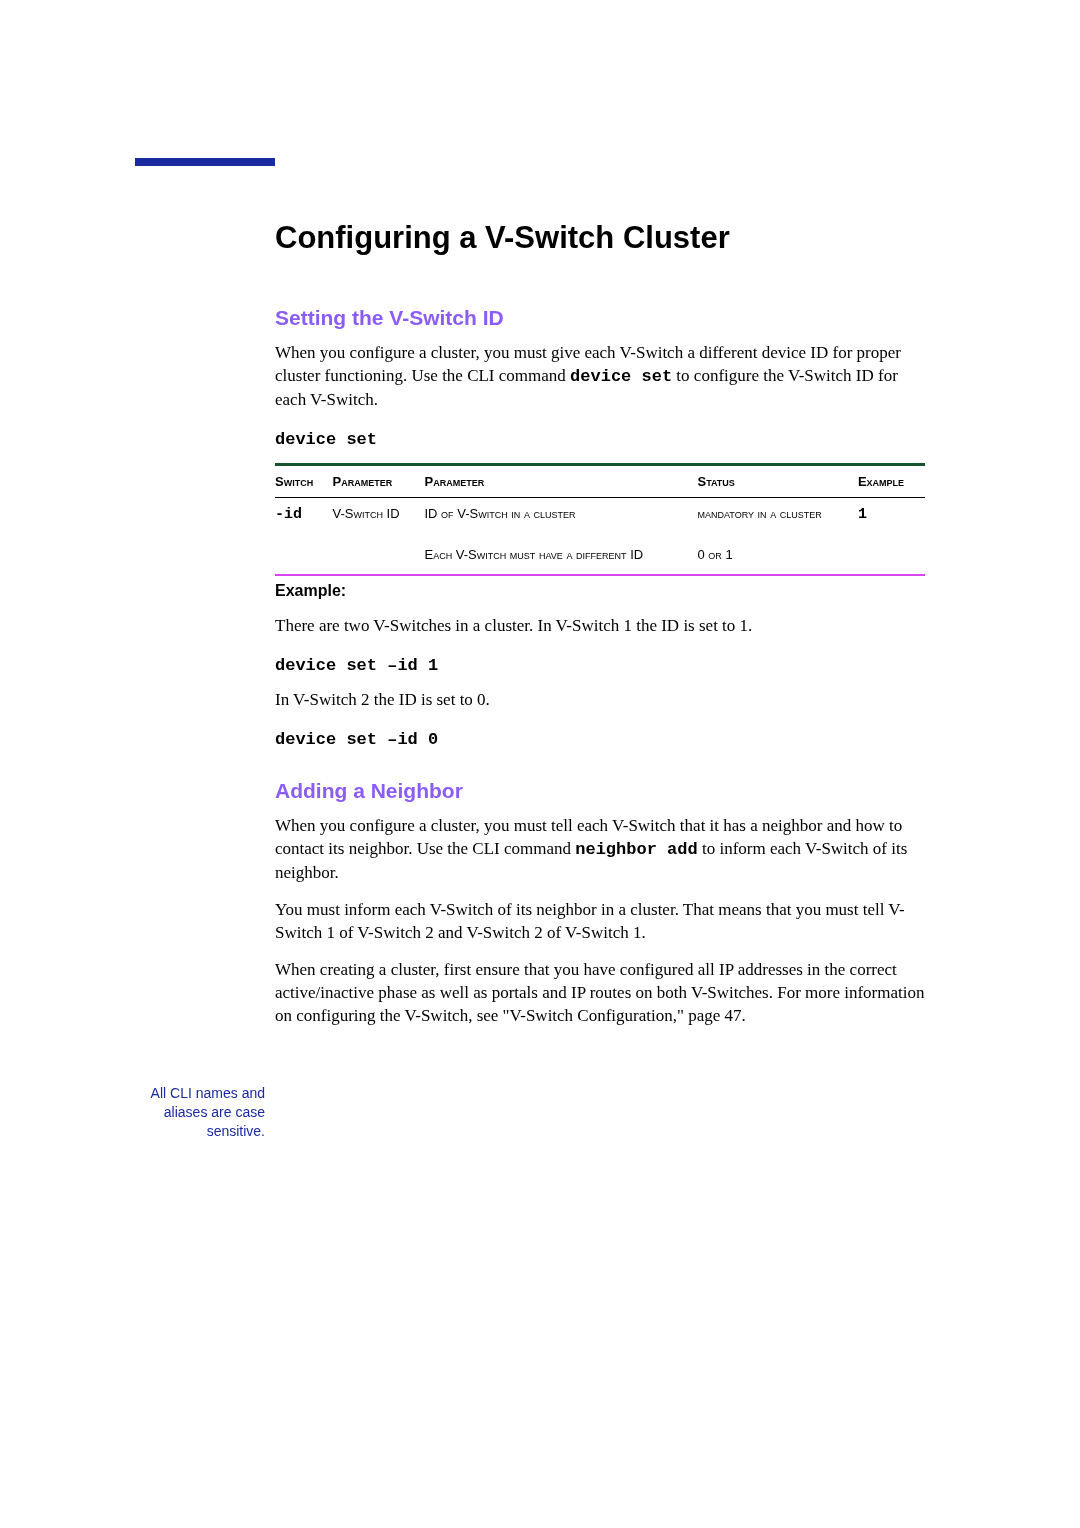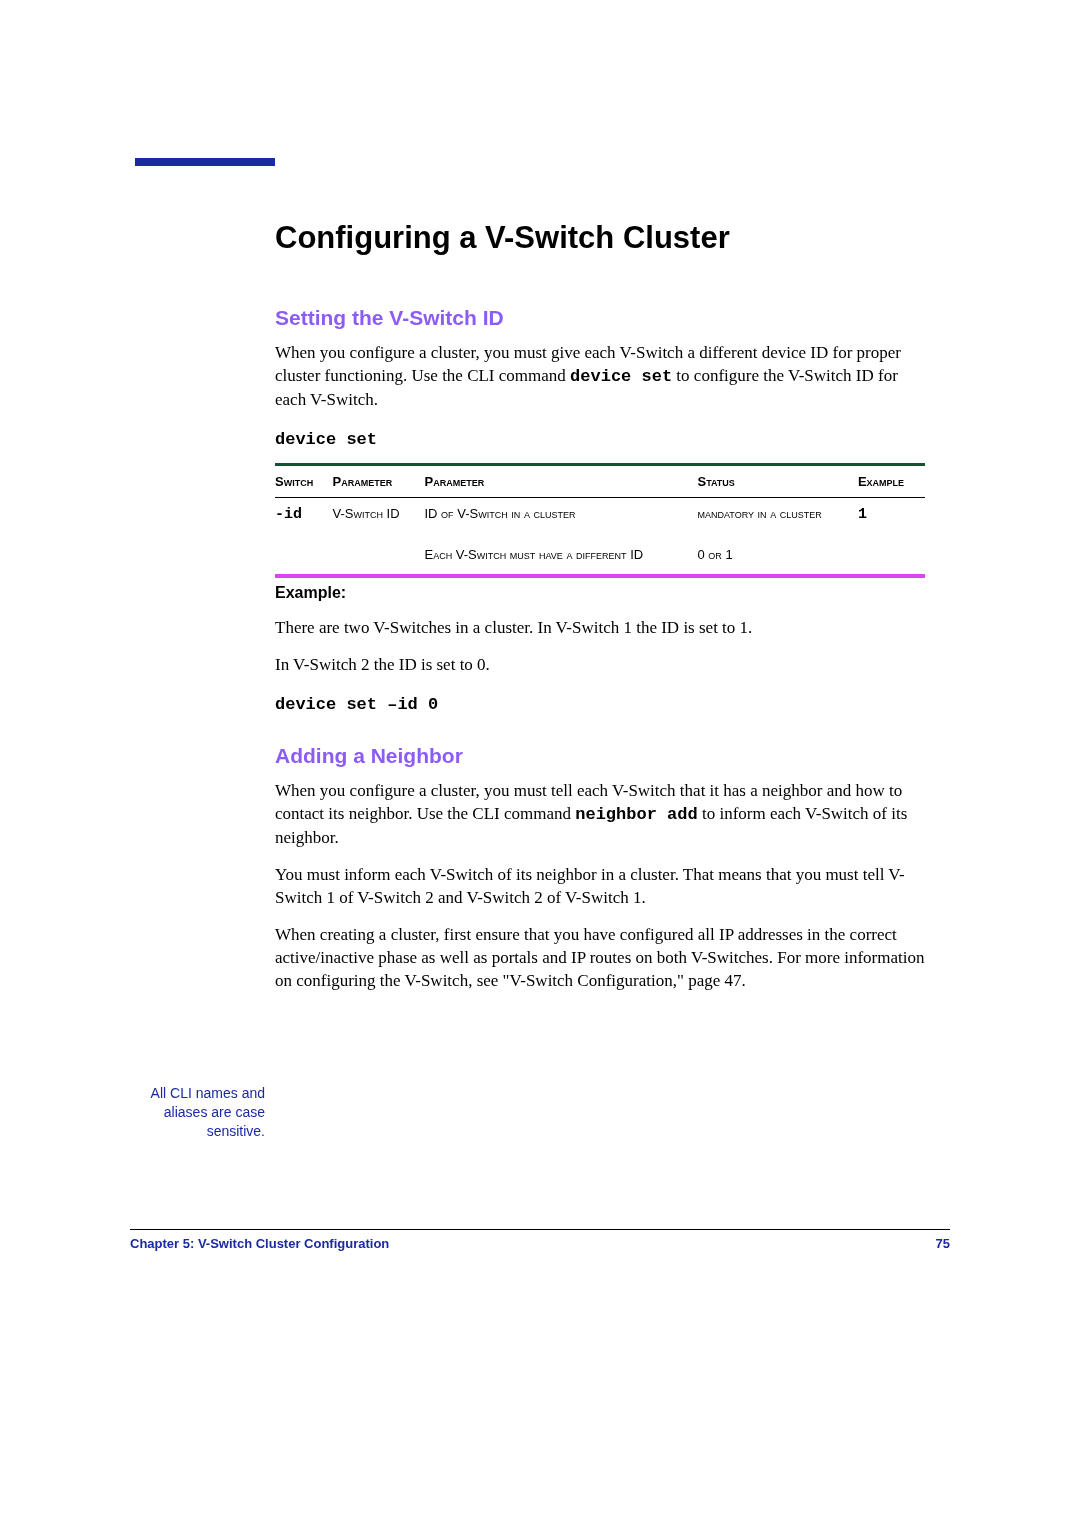--- a/index.html
+++ b/index.html
@@ -78,21 +78,21 @@
   table.params th {
     font-size: 13px;
     font-weight: bold;
     border-top: 3px solid #14532d;
     border-bottom: 1px solid #000;
   }
   table.params th span { font-variant: small-caps; }
   table.params td { font-size: 13px; }
   table.params td.sc { font-variant: small-caps; }
   table.params td.code { font-family: "Courier New", Courier, monospace; font-weight: bold; font-size: 15px; }
-  table.params tr.last-row td { border-bottom: 4px solid #d946ef; padding-bottom: 12px; }
+  table.params tr.last-row td { border-bottom: 2px solid #d946ef; padding-bottom: 12px; }
   .def-block { margin-bottom: 10px; }
   
   .margin-note {
     position: absolute;
     left: 145px;
     width: 120px;
     text-align: right;
     font-family: Arial, Helvetica, sans-serif;
     font-size: 14px;
     color: #1a2aa0;
@@ -161,35 +161,29 @@
           <td></td>
           <td class="sc">Each V-Switch must have a different ID</td>
           <td class="sc">0 or 1</td>
           <td></td>
         </tr>
       </tbody>
     </table>
 
     <p class="example-label">Example:</p>
     <p>There are two V-Switches in a cluster.  In V-Switch 1 the ID is set to 1.</p>
+    <div class="cmd-block">device set –id 1</div>
     <p>In V-Switch 2 the ID is set to 0.</p>
     <div class="cmd-block">device set –id 0</div>
 
     <h2>Adding a Neighbor</h2>
 
     <p>
       <span>When you configure a cluster, you must tell each V-Switch that it has a neighbor and how to contact its neighbor.  Use the CLI command </span><code class="mono">neighbor add</code><span> to inform each V-Switch of its neighbor.</span>
     </p>
 
     <p>You must inform each V-Switch of its neighbor in a cluster.  That means that you must tell V-Switch 1 of V-Switch 2 and V-Switch 2 of V-Switch 1.</p>
     <p>When creating a cluster, first ensure that you have configured all IP addresses in the correct active/inactive phase as well as portals and IP routes on both V-Switches.  For more information on configuring the V-Switch, see "V-Switch Configuration," page 47.</p>
   </div>
 
   <div class="margin-note note-adding">All CLI names and aliases are case sensitive.</div>
 
-  <div class="footer">
-    <div class="footer-rule"></div>
-    <div class="footer-line">
-      <span>Chapter 5:  V-Switch Cluster Configuration</span>
-      <span>75</span>
-    </div>
-  </div>
 </div>
 
 </body></html>

